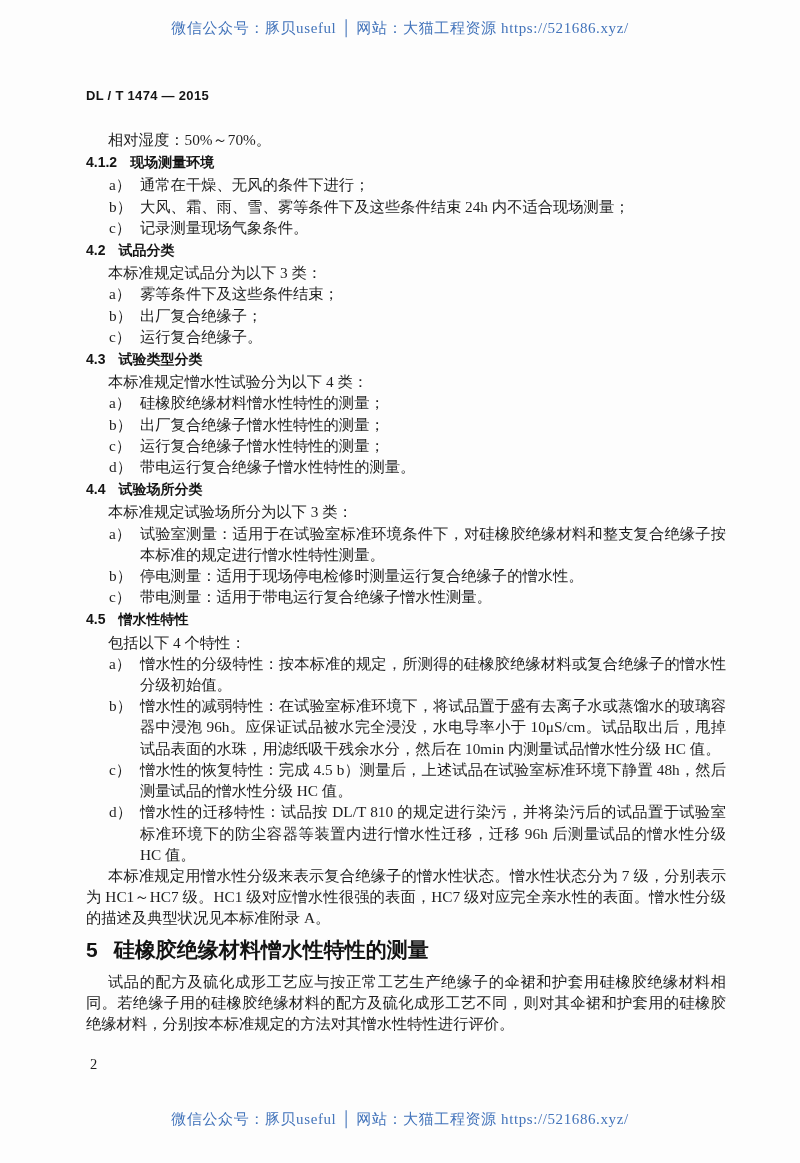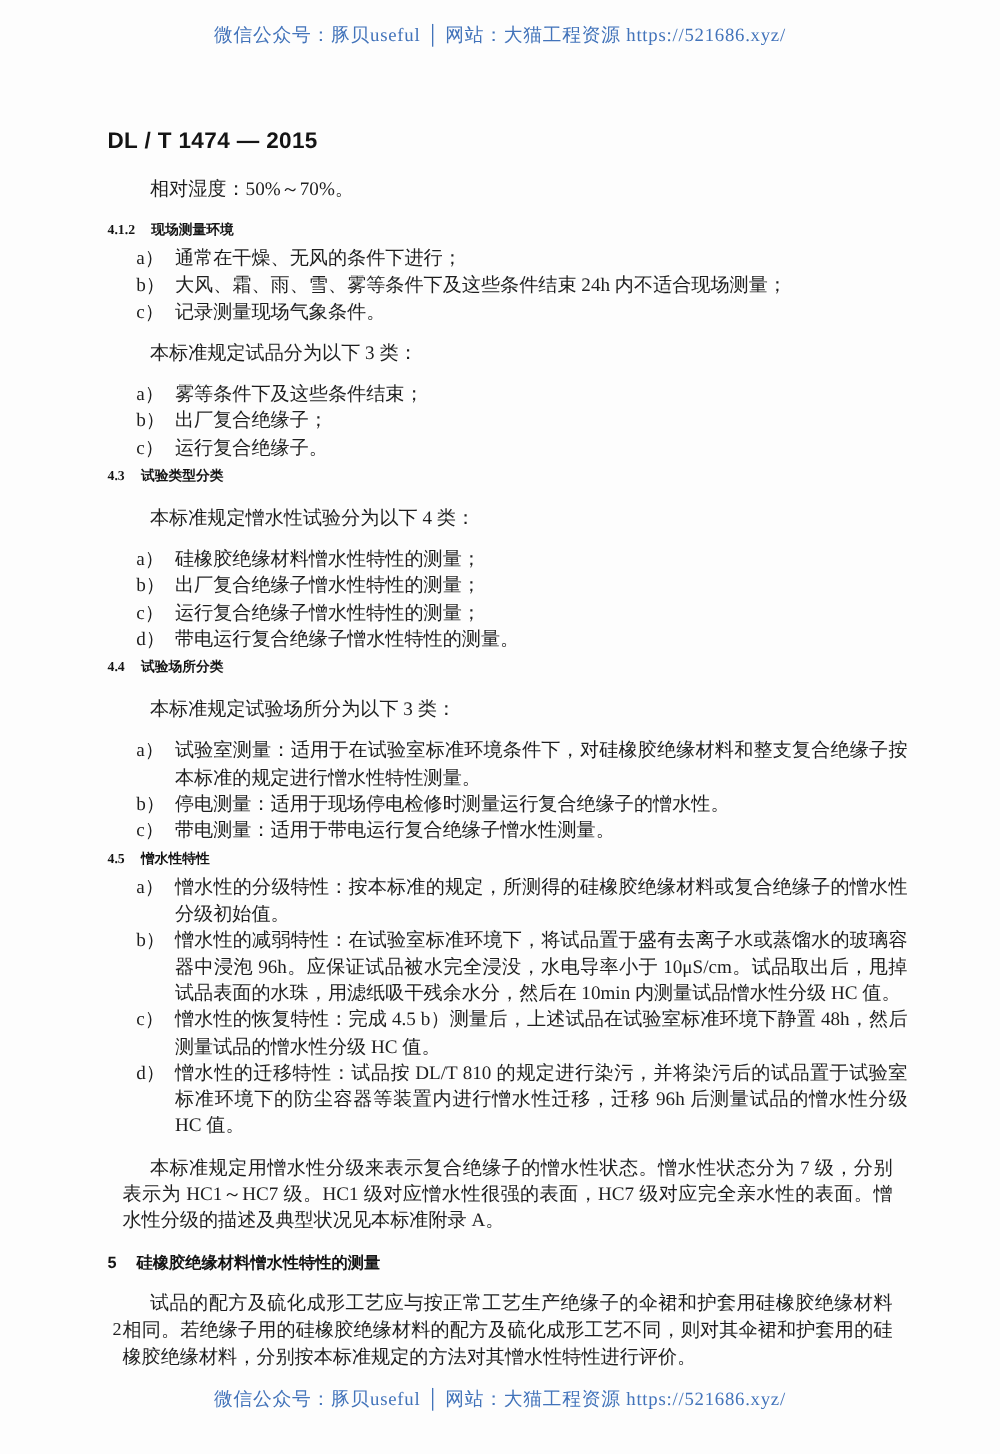--- a/index.html
+++ b/index.html
@@ -20,51 +20,51 @@
     text-align: center;
     font-size: 15px;
     letter-spacing: 0.6px;
     font-family: "Liberation Serif", "DejaVu Serif", serif;
   }
   .watermark-top { top: 19px; }
   .watermark-bottom { top: 1110px; }
   .doc-number {
     position: absolute;
     left: 86px;
-    top: 102px;
+    top: 88px;
     font-family: "Liberation Sans", "DejaVu Sans", sans-serif;
     font-weight: bold;
-    font-size: 18px;
+    font-size: 13px;
     color: #141414;
     letter-spacing: 0.3px;
   }
   .content {
     position: absolute;
     left: 86px;
     top: 129px;
     width: 640px;
     font-size: 15.3px;
     line-height: 21.2px;
     text-align: justify;
   }
-  .para { margin: 12px; }
+  .para { margin: 0; }
   .para.indent { text-indent: 22px; }
   .sec-heading {
-    font-family: Liberation Serif, serif;
+    font-family: Liberation Sans, sans-serif;
     font-weight: bold;
     color: #141414;
-    font-size: 11px;
+    font-size: 14px;
     margin: 2px 0 1px 0;
   }
   .sec-heading .sec-num { margin-right: 13px; }
   .chapter-heading {
     font-family: "Liberation Sans", "DejaVu Sans", sans-serif;
     font-weight: bold;
     color: #141414;
-    font-size: 13px;
+    font-size: 21px;
     margin: 10px 0 11px 0;
   }
   .chapter-heading .sec-num { margin-right: 16px; }
   .list-item {
     display: flex;
     padding-left: 23px;
     margin: 0;
   }
   .item-marker {
     flex: 0 0 31px;
@@ -96,20 +96,21 @@
       <span class="item-text">通常在干燥、无风的条件下进行；</span>
     </div>
     <div class="list-item">
       <span class="item-marker">b）</span>
       <span class="item-text">大风、霜、雨、雪、雾等条件下及这些条件结束 24h 内不适合现场测量；</span>
     </div>
     <div class="list-item">
       <span class="item-marker">c）</span>
       <span class="item-text">记录测量现场气象条件。</span>
     </div>
+    <div class="sec-heading"><span class="sec-num">4.2</span><span class="sec-title">试品分类</span></div>
     <p class="para indent">本标准规定试品分为以下 3 类：</p>
     <div class="list-item">
       <span class="item-marker">a）</span>
       <span class="item-text">雾等条件下及这些条件结束；</span>
     </div>
     <div class="list-item">
       <span class="item-marker">b）</span>
       <span class="item-text">出厂复合绝缘子；</span>
     </div>
     <div class="list-item">
@@ -142,20 +143,21 @@
     </div>
     <div class="list-item">
       <span class="item-marker">b）</span>
       <span class="item-text">停电测量：适用于现场停电检修时测量运行复合绝缘子的憎水性。</span>
     </div>
     <div class="list-item">
       <span class="item-marker">c）</span>
       <span class="item-text">带电测量：适用于带电运行复合绝缘子憎水性测量。</span>
     </div>
     <div class="sec-heading"><span class="sec-num">4.5</span><span class="sec-title">憎水性特性</span></div>
+    <p class="para indent">包括以下 4 个特性：</p>
     <div class="list-item">
       <span class="item-marker">a）</span>
       <span class="item-text">憎水性的分级特性：按本标准的规定，所测得的硅橡胶绝缘材料或复合绝缘子的憎水性分级初始值。</span>
     </div>
     <div class="list-item">
       <span class="item-marker">b）</span>
       <span class="item-text">憎水性的减弱特性：在试验室标准环境下，将试品置于盛有去离子水或蒸馏水的玻璃容器中浸泡 96h。应保证试品被水完全浸没，水电导率小于 10μS/cm。试品取出后，甩掉试品表面的水珠，用滤纸吸干残余水分，然后在 10min 内测量试品憎水性分级 HC 值。</span>
     </div>
     <div class="list-item">
       <span class="item-marker">c）</span>

